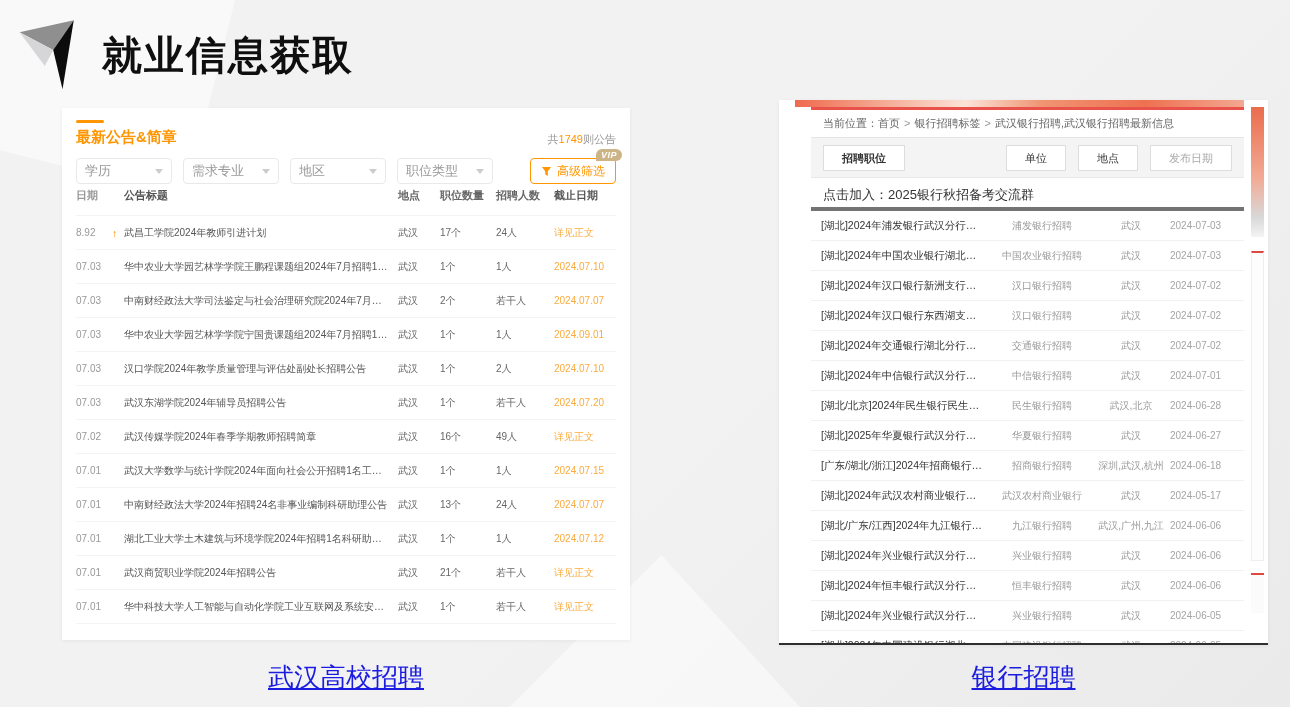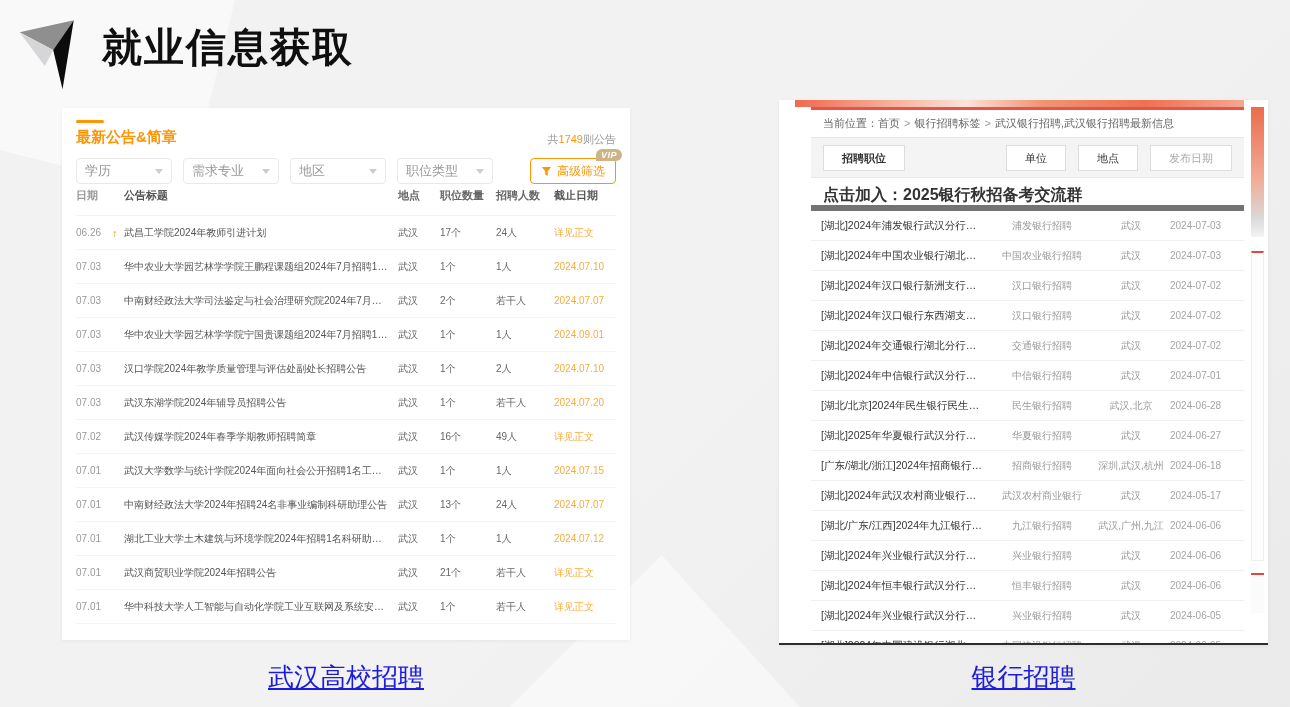--- a/index.html
+++ b/index.html
@@ -10,21 +10,21 @@
     position:relative; color:#333;
   }
   
   .deco-sq { position:absolute; left:-30px; top:-80px; width:250px; height:250px;
     background:rgba(255,255,255,.55); transform:rotate(14deg); }
   .deco-tri { position:absolute; left:470px; top:555px; width:330px; height:152px;
     background:rgba(255,255,255,.5); clip-path:polygon(12% 100%,58% 0,100% 100%); }
 
   
   .logo { position:absolute; left:14px; top:8px; }
-  .page-title { position:absolute; left:102px; top:20px; font-size:40px; font-weight:bold;
+  .page-title { position:absolute; left:102px; top:28px; font-size:40px; font-weight:bold;
     color:#0f0f0f; letter-spacing:2px; }
 
   
   .card-left { position:absolute; left:62px; top:108px; width:568px; height:532px;
     background:#fff; box-shadow:0 1px 4px rgba(0,0,0,.06); padding:12px 14px 0 14px; overflow:hidden; }
   .lp-line { width:28px; height:3px; background:#ff9500; border-radius:2px; }
   .lp-headrow { display:flex; align-items:flex-end; justify-content:space-between; margin-top:5px; }
   .lp-title { font-size:15px; font-weight:bold; color:#ff9500; }
   .lp-count { font-size:11px; color:#999; }
   .lp-count em { font-style:normal; color:#ff9500; }
@@ -64,22 +64,22 @@
     height:31px; display:flex; align-items:center; padding:0 12px; font-size:11px; color:#666;
     white-space:nowrap; overflow:hidden; }
   .bc-sep { margin:0 4px; color:#999; }
   .rp-filterbar { background:#f4f4f4; height:40px; display:flex; align-items:center;
     padding:0 12px; gap:12px; border-bottom:1px solid #e8e8e8; }
   .rp-btn { background:#fff; border:1px solid #ddd; height:26px; line-height:24px;
     padding:0 18px; font-size:11px; color:#333; text-align:center; }
   .rp-btn.first { font-weight:bold; }
   .rp-btn.muted { color:#aaa; }
   .rp-spacer { flex:1; }
-  .rp-join { height:33px; line-height:33px; font-size:16px; color:#333;
-    padding:0 12px; border-bottom:6px solid #737373;font-weight:bold; }
+  .rp-join { height:33px; line-height:33px; font-size:13px; color:#333;
+    padding:0 12px; border-bottom:4px solid #737373; }
   .rrow { display:flex; align-items:center; height:30px; border-bottom:1px solid #f1f1f1;
     padding:0 10px; }
   .r-title { flex:1; min-width:0; font-size:10.5px; color:#333; white-space:nowrap;
     overflow:hidden; text-overflow:ellipsis; padding-right:6px; }
   .r-org  { width:100px; flex:none; font-size:10px; color:#9a9a9a; text-align:center; white-space:nowrap; }
   .r-city { width:78px; flex:none; font-size:10px; color:#9a9a9a; text-align:center; white-space:nowrap; }
   .r-date { width:64px; flex:none; font-size:10px; color:#a5a5a5; text-align:left; white-space:nowrap; }
   .rp-side { position:absolute; right:4px; top:7px; bottom:0; width:13px; }
   .rp-side .blk1 { height:130px; background:linear-gradient(180deg,#ea6c4d 0%,#f2ab95 55%,#d8d8d8 85%,#f4f4f4 100%); }
   .rp-side .wid1 { margin-top:14px; height:310px; background:#fdfdfd;
@@ -148,21 +148,21 @@
     <span class="c-date">日期</span>
     <span class="c-pin"></span>
     <span class="c-title">公告标题</span>
     <span class="c-city">地点</span>
     <span class="c-pos">职位数量</span>
     <span class="c-people">招聘人数</span>
     <span class="c-deadline">截止日期</span>
   </div>
   <div id="left-rows">
   <div class="lrow">
-    <span class="c-date">06.26</span>
+    <span class="c-date">8.92</span>
     <span class="c-pin">↑</span>
     <span class="c-title">武昌工学院2024年教师引进计划</span>
     <span class="c-city">武汉</span>
     <span class="c-pos">17个</span>
     <span class="c-people">24人</span>
     <span class="c-deadline">详见正文</span>
   </div>
 
   <div class="lrow">
     <span class="c-date">07.03</span>

